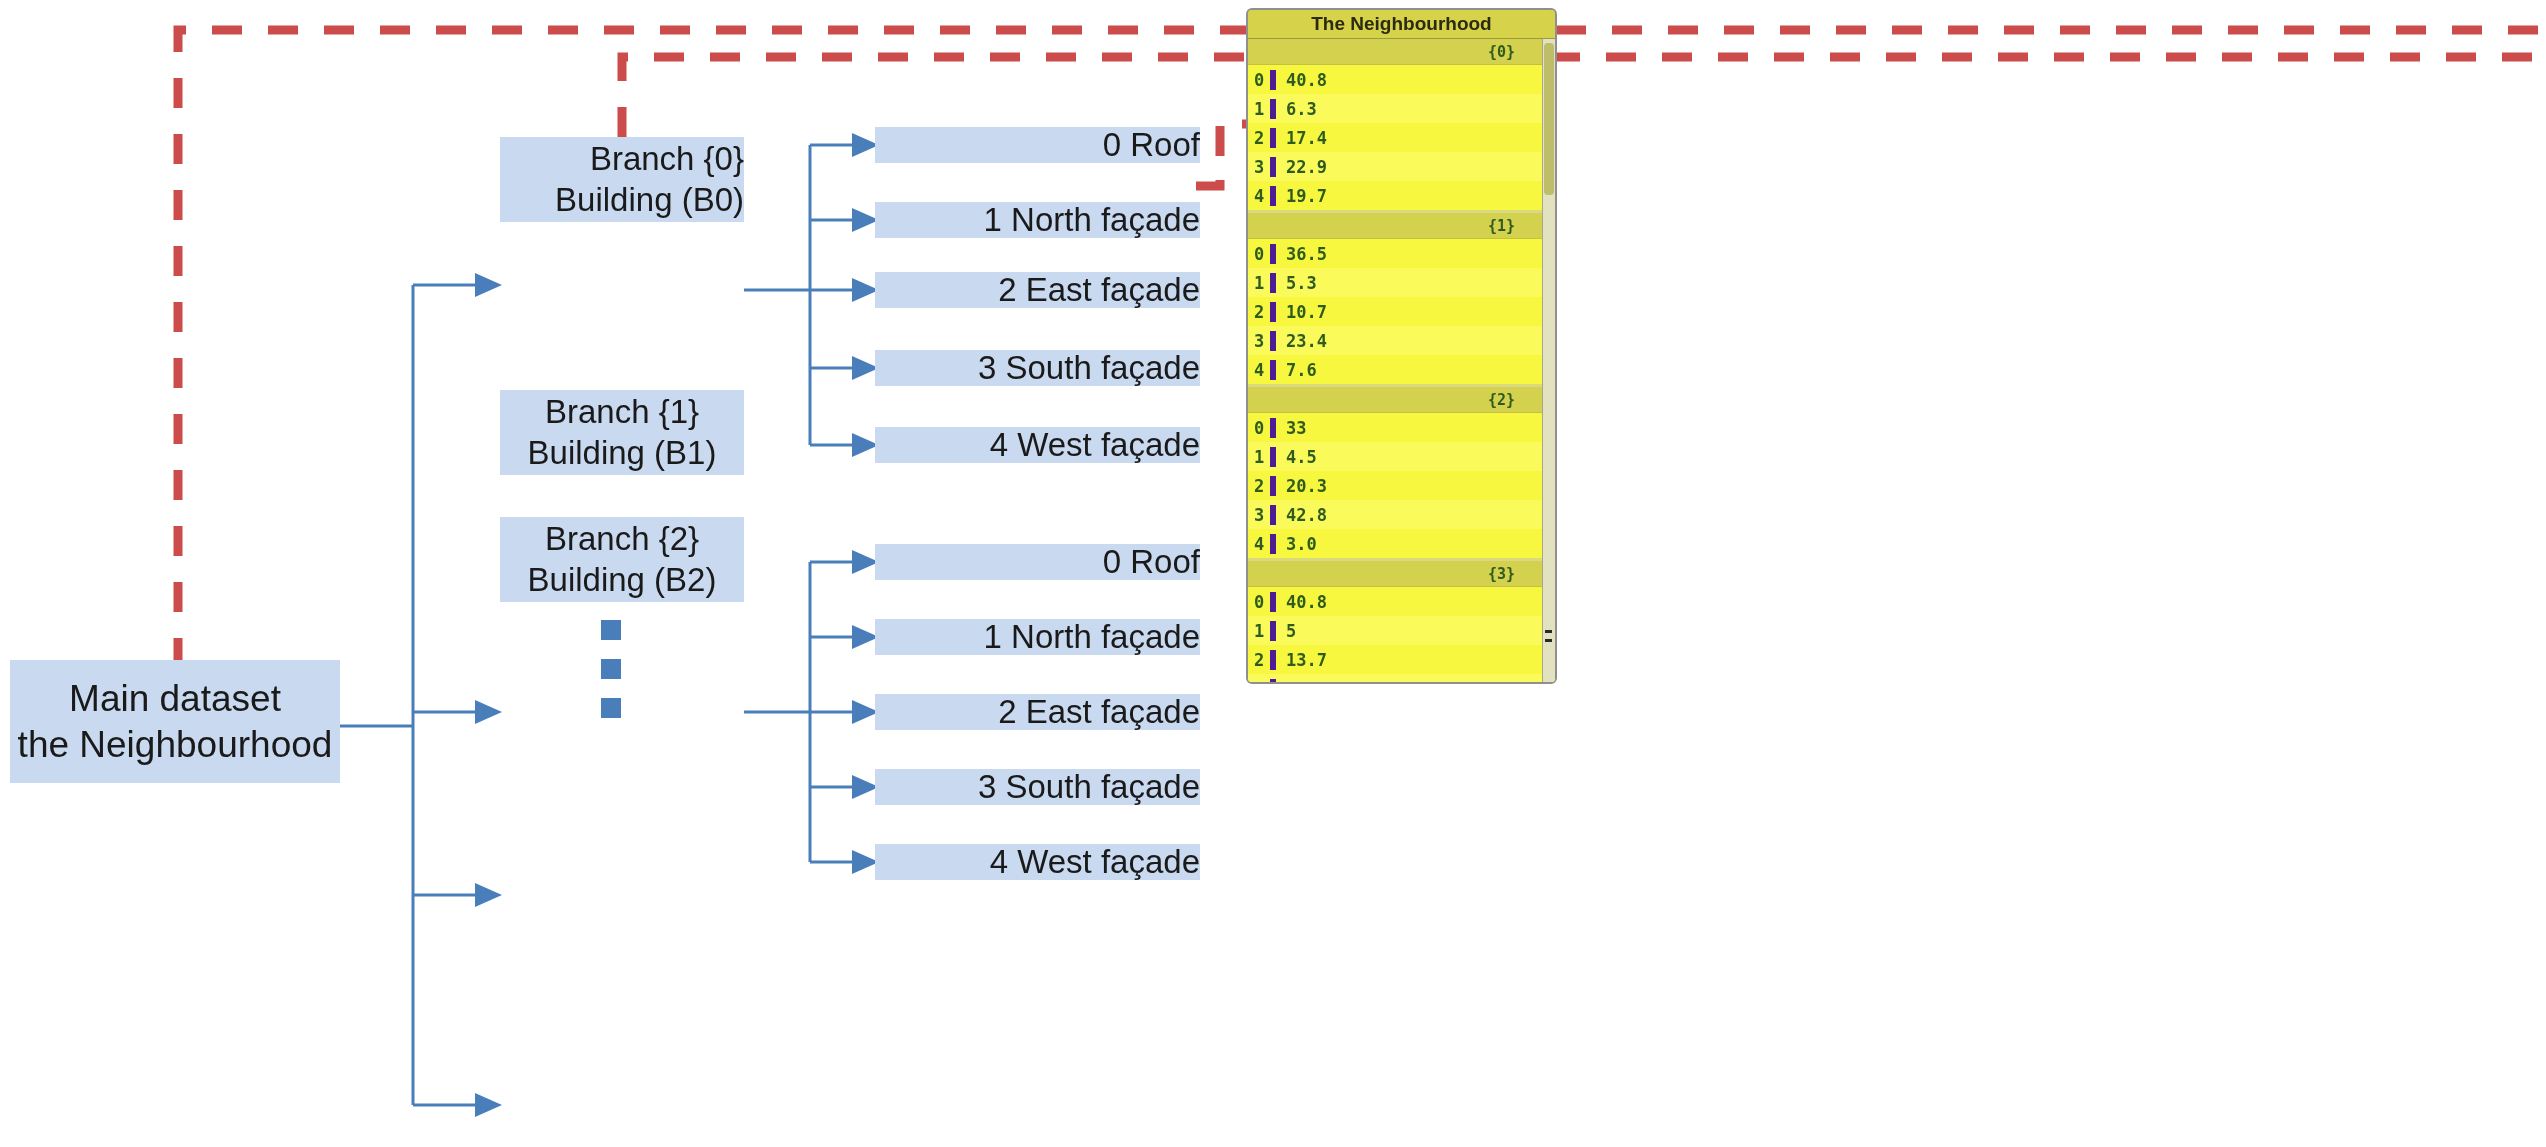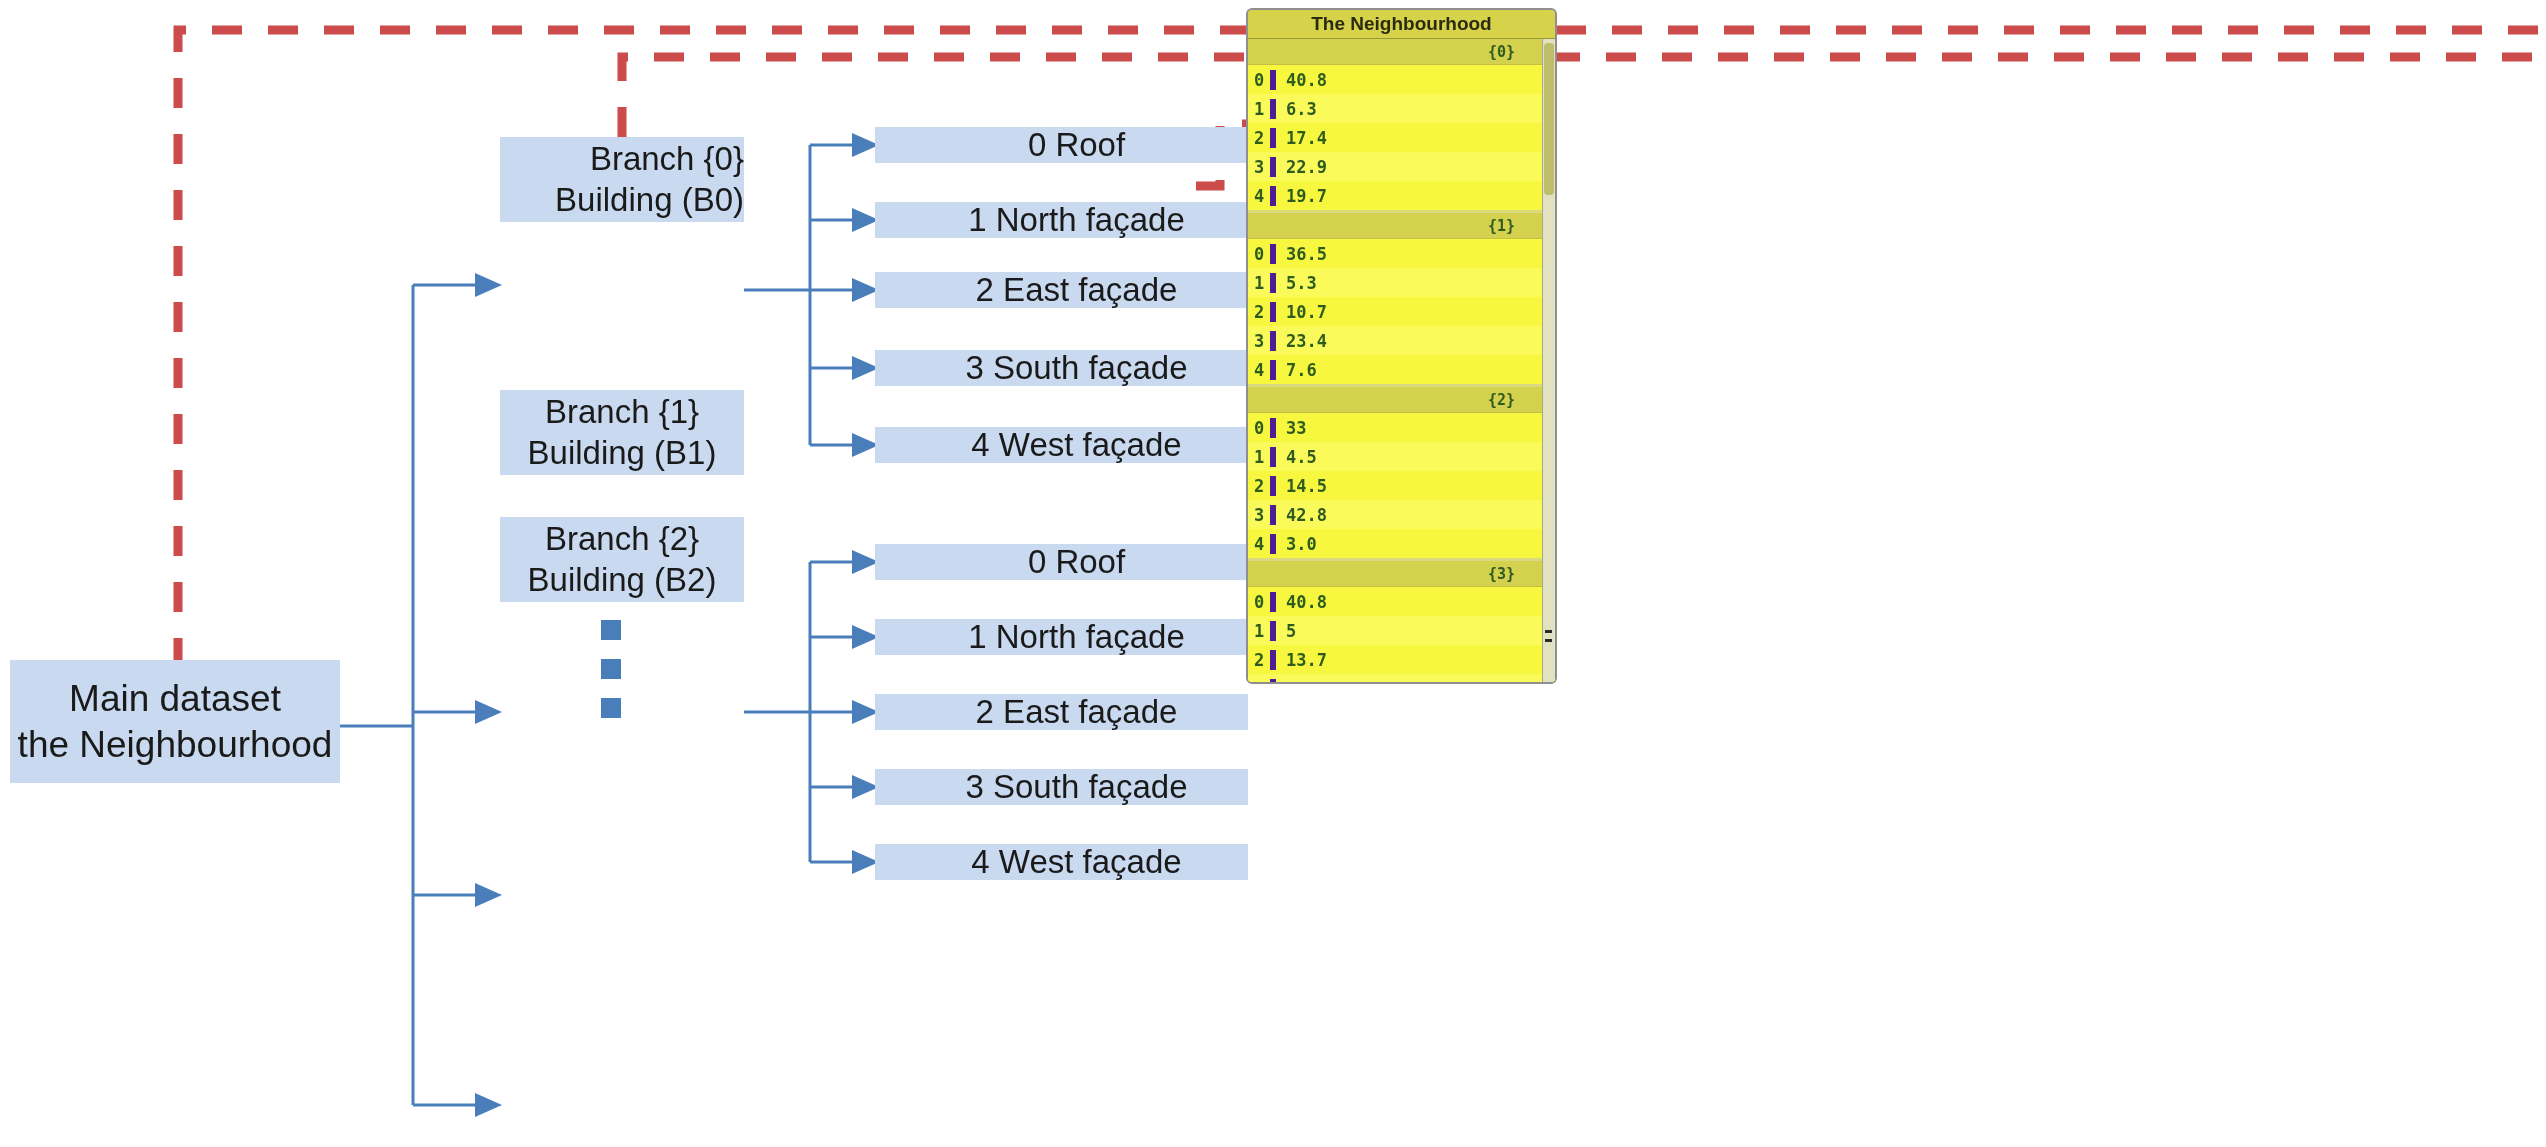--- a/index.html
+++ b/index.html
@@ -34,23 +34,23 @@
     text-align:right;
   }
   .branch{
     width:244px;height:85px;font-size:33px;left:500px;
   }
   .b0{top:137px;align-items:flex-end;}
   .b1{top:390px;}
   .b2{top:517px;}
 
   .leaf{
-    left:875px;width:373px;height:36px;
+    left:875px;width:325px;height:36px;
     font-size:33px;
-    align-items:center;
+    align-items:flex-end;
     justify-content:center;
     padding-left:30px;
   }
   .leaf .ln{text-align:left;}
 
   
   .dots{position:absolute;left:601px;top:620px;width:20px;}
   .dots i{display:block;width:20px;height:20px;background:#4a7ebb;margin-bottom:19px;}
 
   
@@ -280,21 +280,21 @@
           <div class="drow">
             <span class="ix">0</span>
             <span class="vl">33</span>
           </div>
           <div class="drow alt">
             <span class="ix">1</span>
             <span class="vl">4.5</span>
           </div>
           <div class="drow">
             <span class="ix">2</span>
-            <span class="vl">14.5</span>
+            <span class="vl">20.3</span>
           </div>
           <div class="drow alt">
             <span class="ix">3</span>
             <span class="vl">42.8</span>
           </div>
           <div class="drow">
             <span class="ix">4</span>
             <span class="vl">3.0</span>
           </div>
         </div>

